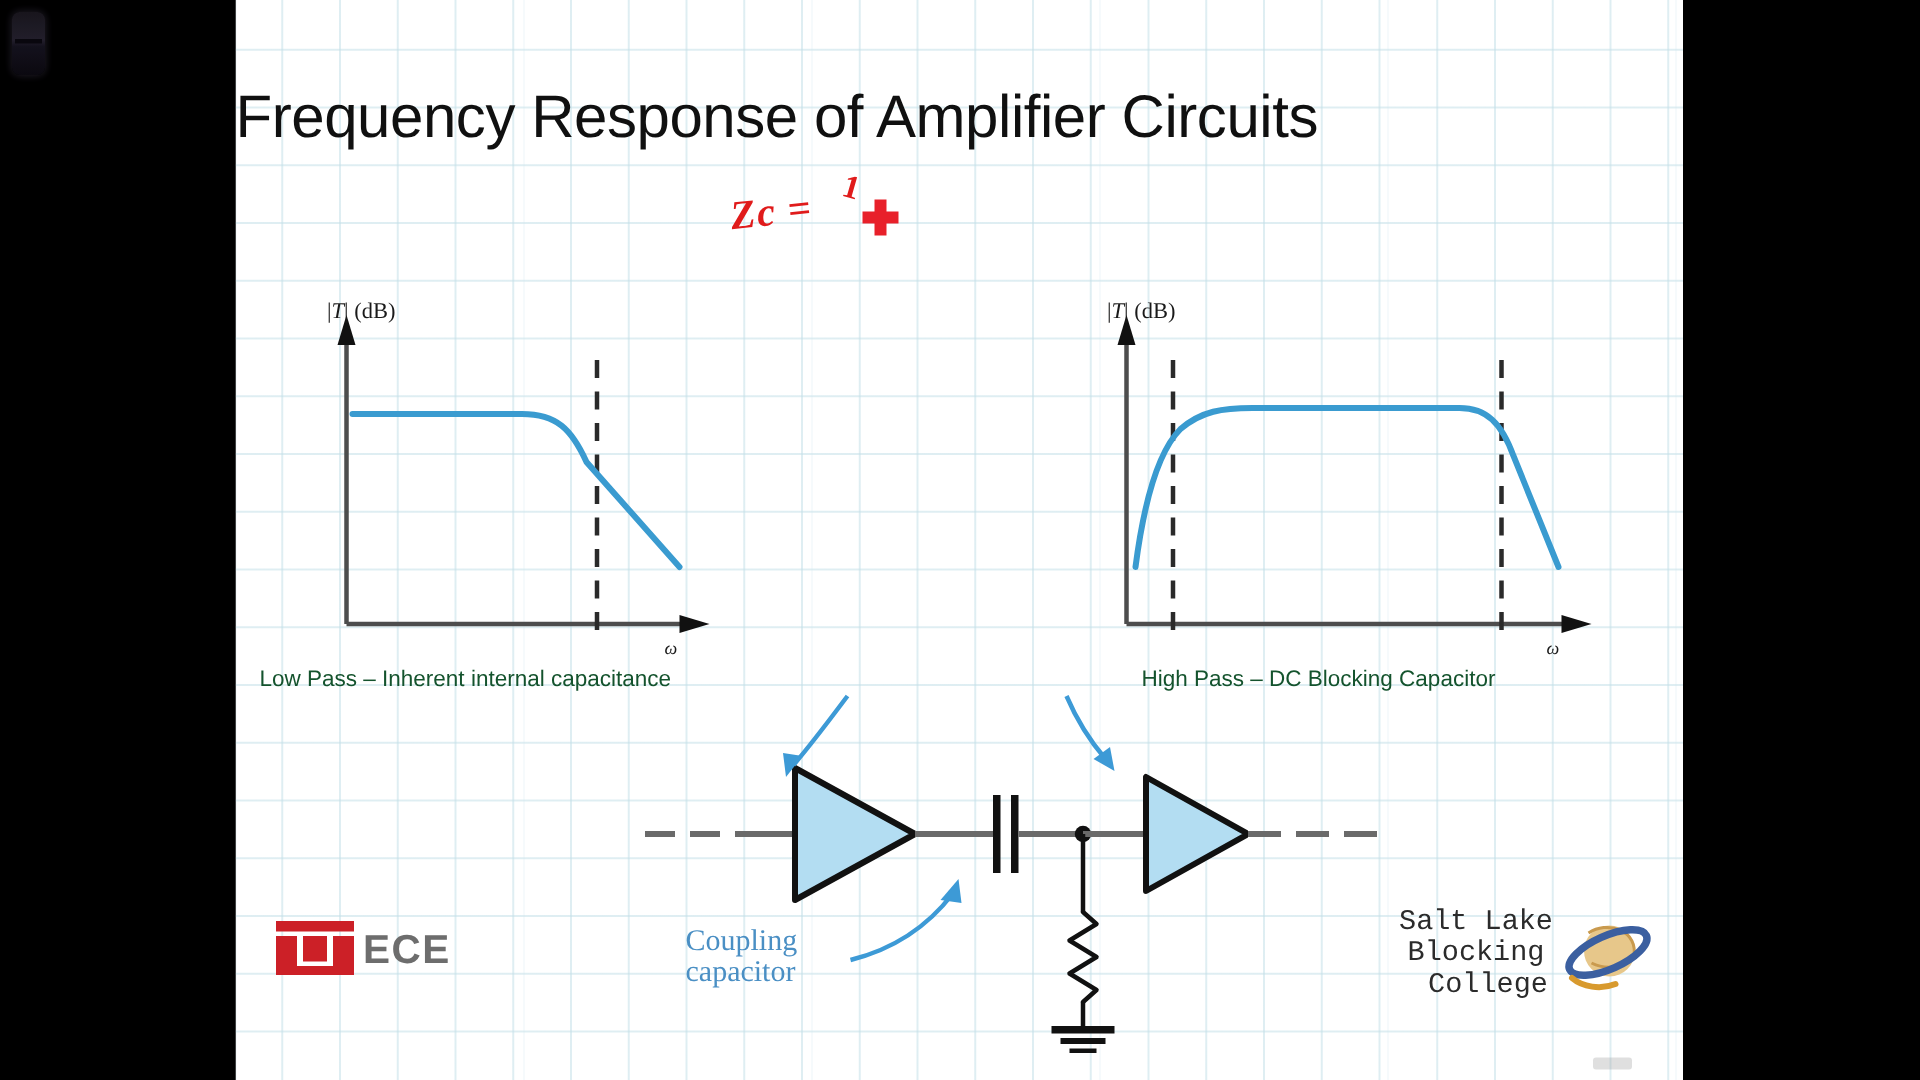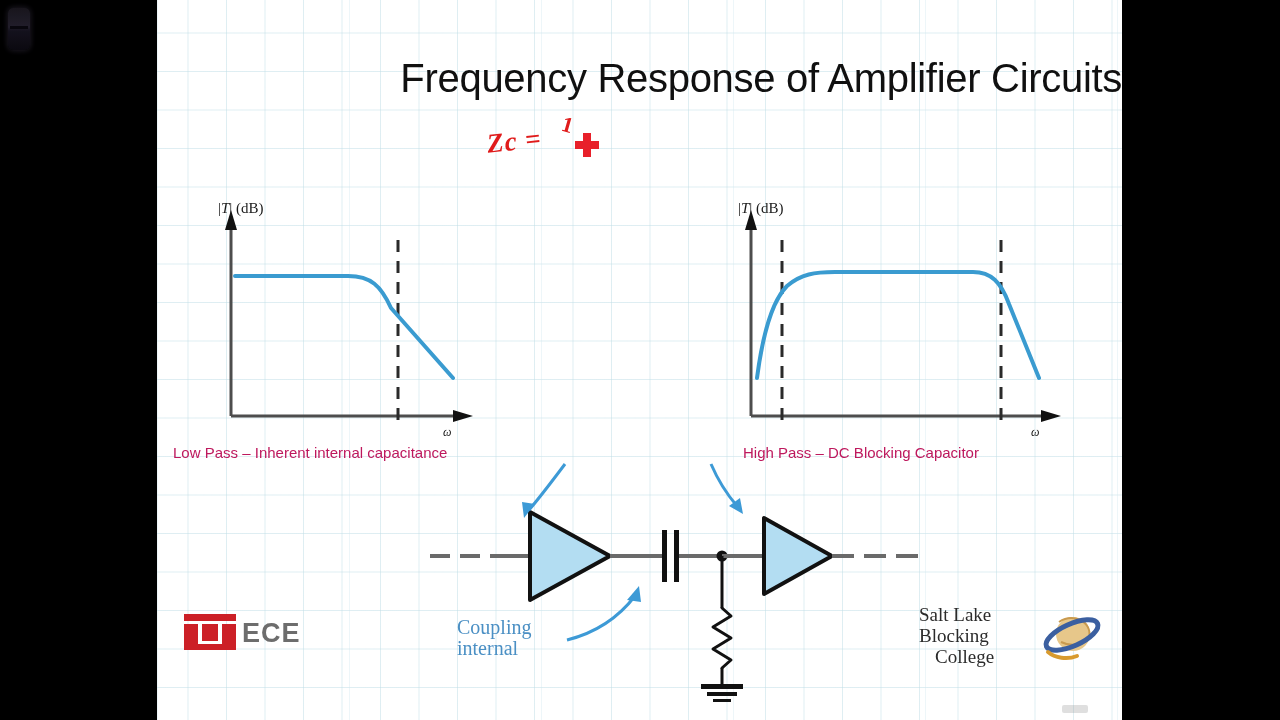--- a/index.html
+++ b/index.html
@@ -79,21 +79,21 @@
       linear-gradient(to right, rgba(205,230,238,.35) 1px, transparent 1px);
     background-size: 192px 100%;
     pointer-events: none;
   }
 
   #title {
     position: absolute;
     left: 0;
     top: 56px;
     width: 965px;
-    text-align: right;
+    text-align: left;
     font-size: 40px;
     font-weight: 400;
     color: #101010;
     letter-spacing: -0.3px;
     white-space: nowrap;
   }
 
   .ink {
     position: absolute;
     color: #e01b1b;
@@ -140,21 +140,21 @@
   .chart .xlab {
     position: absolute;
     font-size: 12px;
     color: #1a1a1a;
     font-family: "Liberation Serif", serif;
     font-style: italic;
   }
   .chart .caption {
     position: absolute;
     font-size: 15px;
-    color: #be185d;
+    color: #14532d;
     white-space: nowrap;
   }
 
   #chart-left  { left: 28px;  top: 182px; width: 330px; height: 300px; }
   #chart-right { left: 548px; top: 182px; width: 400px; height: 300px; }
 
   
   #logo-ece {
     position: absolute;
     left: 27px;
@@ -181,21 +181,22 @@
     position: absolute;
     left: 762px;
     top: 604px;
     width: 185px;
     height: 72px;
   }
   #logo-slcc .slcc-text {
     position: absolute;
     left: 0; top: 0;
     width: 130px;
-    font-family: Liberation Serif, serif;
+    text-align: center;
+    font-family: Liberation Mono, monospace;
     color: #2b2b2b;
     font-size: 19px;
     line-height: 21px;
   }
   #logo-slcc .slcc-text .l3 { padding-left: 16px; }
   #logo-slcc .globe {
     position: absolute;
     left: 120px;
     top: 4px;
     width: 64px;
@@ -277,21 +278,21 @@
         <line x1="46" y1="234" x2="340" y2="234" stroke="#4d4d4d" stroke-width="3"></line>
         <polygon points="356,234 336,228 336,240" fill="#111"></polygon>
 
         <line x1="77" y1="58" x2="77" y2="240" stroke="#2a2a2a" stroke-width="3" stroke-dasharray="12,9"></line>
 
         <line x1="296" y1="58" x2="296" y2="240" stroke="#2a2a2a" stroke-width="3" stroke-dasharray="12,9"></line>
 
         <path d="M52,196 C58,150 68,118 82,104 C96,92 110,90 130,90 L268,90 C286,90 296,100 304,122 L334,196" fill="none" stroke="#3a9bd0" stroke-width="4" stroke-linecap="round"></path>
       </svg>
       <div class="xlab" style="left:326px; top:243px;">ω</div>
-      <div class="caption" style="left:38px; top:262px;">High Pass – DC Blocking Capacitor</div>
+      <div class="caption" style="left:56px; top:262px;">High Pass – DC Blocking Capacitor</div>
     </div>
 
     <svg id="circuit" viewBox="0 0 420 235">
 
       <line x1="18" y1="88" x2="38" y2="88" stroke="#6a6a6a" stroke-width="4"></line>
       <line x1="48" y1="88" x2="68" y2="88" stroke="#6a6a6a" stroke-width="4"></line>
       <line x1="78" y1="88" x2="86" y2="88" stroke="#6a6a6a" stroke-width="4"></line>
 
       <line x1="86" y1="88" x2="118" y2="88" stroke="#6a6a6a" stroke-width="4"></line>
 
@@ -333,21 +334,21 @@
       <polygon points="246,52 243,36 232,44" fill="#3d9ad6"></polygon>
     </svg>
 
     <svg style="position:absolute; left:400px; top:578px; width:130px; height:70px;" viewBox="0 0 130 70">
       <path d="M10,62 C34,56 58,44 78,18" fill="none" stroke="#3d9ad6" stroke-width="3"></path>
       <polygon points="82,8 70,22 84,24" fill="#3d9ad6"></polygon>
     </svg>
 
     <div class="cc-label">
       <div>Coupling</div>
-      <div>internal</div>
+      <div>capacitor</div>
     </div>
 
     <div id="logo-ece">
       <svg class="u-mark" viewBox="0 0 52 36">
         <rect x="0" y="0" width="52" height="7" fill="#cc2027"></rect>
         <rect x="0" y="10" width="14" height="26" fill="#cc2027"></rect>
         <rect x="38" y="10" width="14" height="26" fill="#cc2027"></rect>
         <rect x="18" y="10" width="16" height="17" fill="#cc2027"></rect>
         <rect x="14" y="30" width="24" height="6" fill="#cc2027"></rect>
       </svg>

